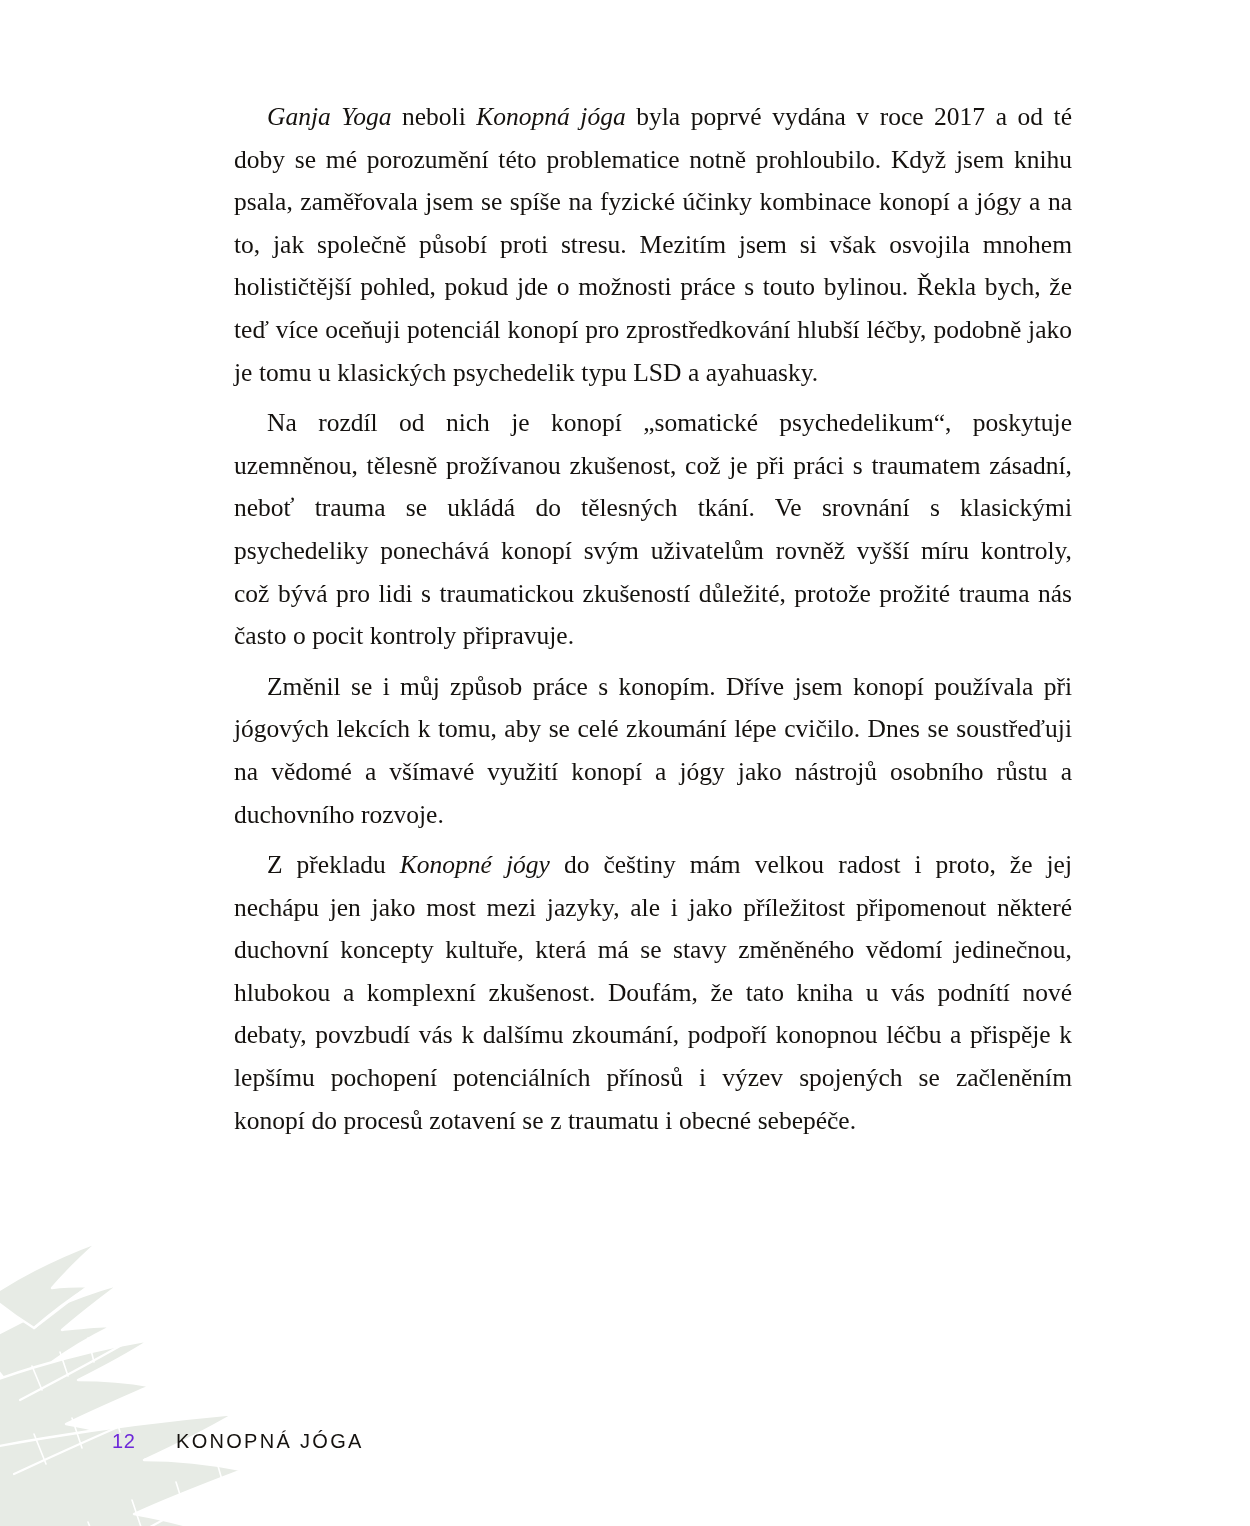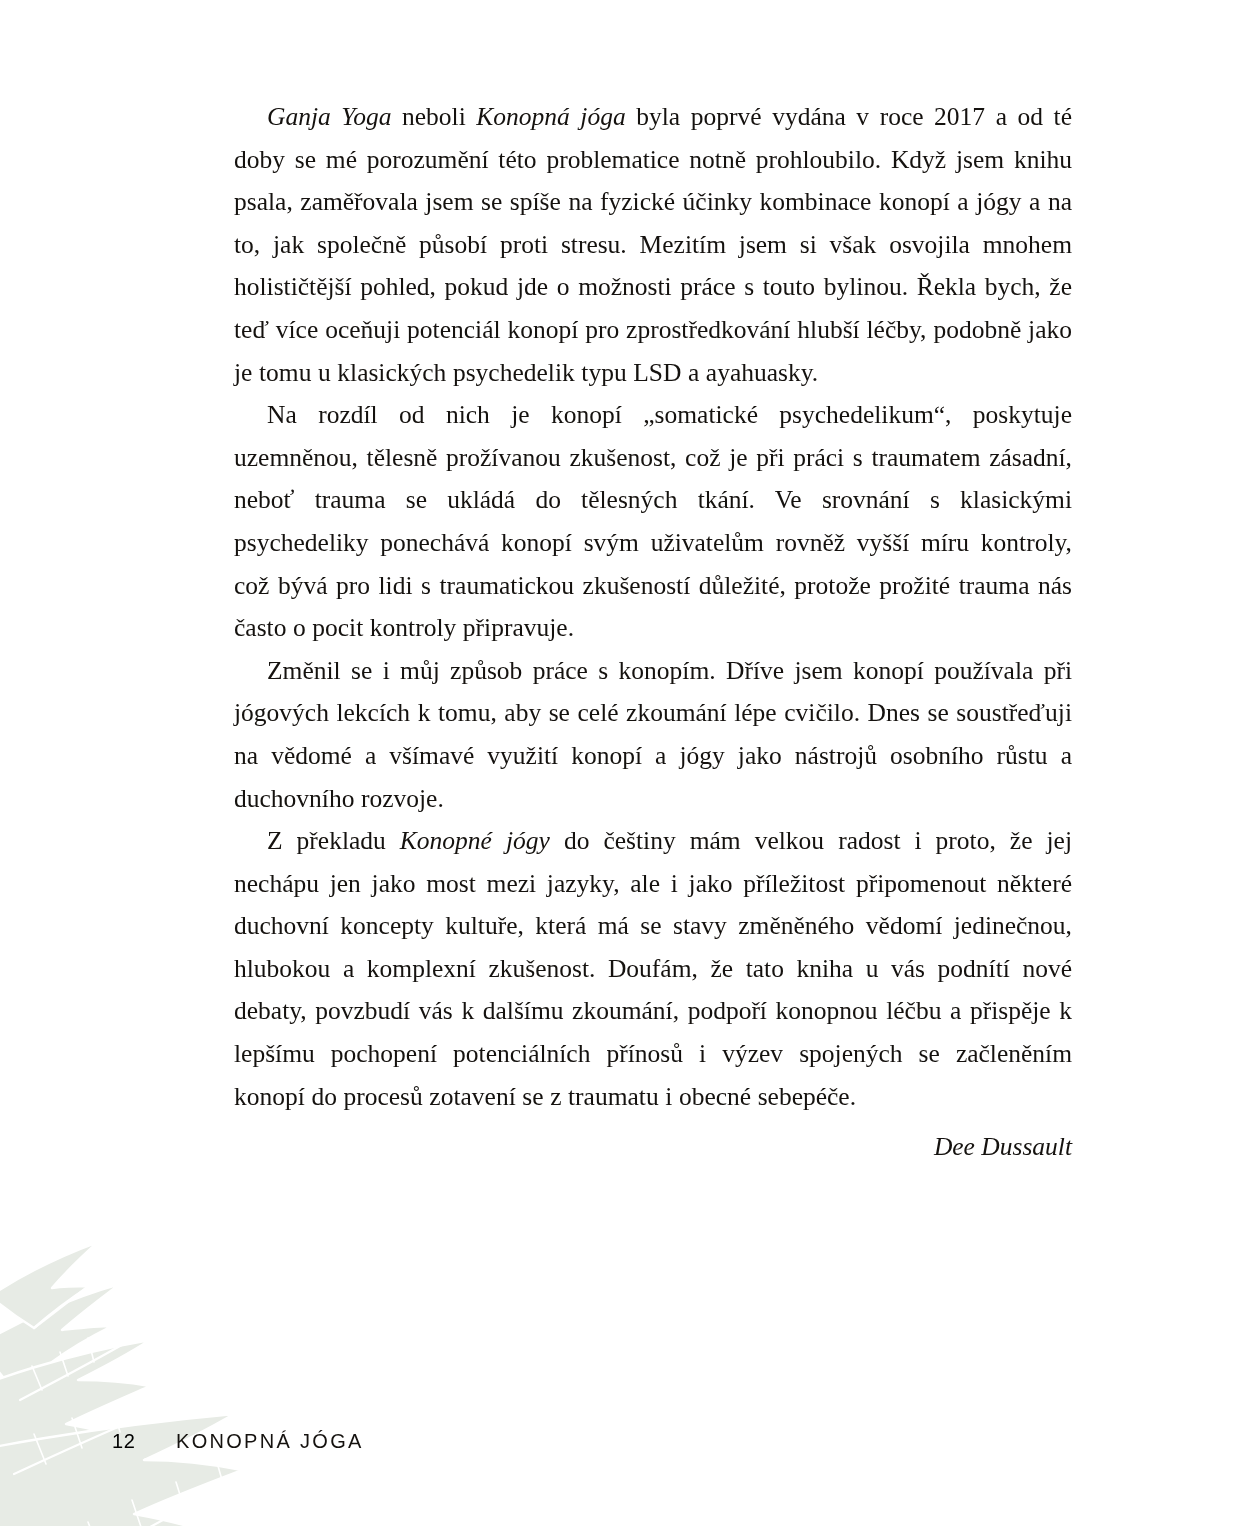--- a/index.html
+++ b/index.html
@@ -46,21 +46,21 @@
     line-height: 42.6px;
     color: #15120f;
     text-align: justify;
     text-justify: inter-word;
     text-indent: 33px;
     hyphens: manual;
     -webkit-hyphens: manual;
     word-spacing: 0.2px;
   }
 
-  .para + .para { margin-top: 0; }
+  .para + .para { margin-top: 8px; }
 
   .para em,
   .para i {
     font-style: italic;
   }
 
   .signature {
     margin: 0;
     padding-top: 8px;
     font-family: "Liberation Serif", "DejaVu Serif", serif;
@@ -79,21 +79,21 @@
     top: 1430px;
     display: flex;
     align-items: baseline;
     z-index: 3;
   }
 
   .folio {
     font-family: "Liberation Sans", "DejaVu Sans", sans-serif;
     font-size: 20px;
     letter-spacing: 0.6px;
-    color: #000000;
+    color: #6d28d9;
     width: 64px;
   }
 
   .running-head {
     font-family: "Liberation Sans", "DejaVu Sans", sans-serif;
     font-size: 20px;
     letter-spacing: 2.3px;
     color: #15120f;
     white-space: nowrap;
   }
@@ -174,21 +174,20 @@
 
     <p class="para">
       <span>Změnil se i můj způsob práce s konopím. Dříve jsem konopí používala při jógových lekcích k tomu, aby se celé zkoumání lépe cvičilo. Dnes se soustřeďuji na vědomé a všímavé využití konopí a jógy jako nástrojů osobního růstu a duchovního rozvoje.</span>
     </p>
 
     <p class="para">
       <span>Z překladu </span><em>Konopné jógy</em><span> do češtiny mám velkou radost i proto, že jej nechápu jen jako most mezi jazyky, ale i jako příležitost připomenout některé duchovní koncepty kultuře, která má se stavy změněného vědomí jedinečnou, hlubokou a komplexní zkušenost. Doufám, že tato kniha u vás podnítí nové debaty, povzbudí vás k dalšímu zkoumání, podpoří konopnou léčbu a přispěje k lepšímu pochopení potenciálních přínosů i výzev spojených se začleněním konopí do procesů zotavení se z traumatu i obecné sebepéče.</span>
     </p>
 
 
-    <p class="signature">Dee Dussault</p>
   </div>
 
   <div class="footer">
     <span class="folio">12</span>
     <span class="running-head">KONOPNÁ JÓGA</span>
   </div>
 
 </div>
 
 </body></html>

